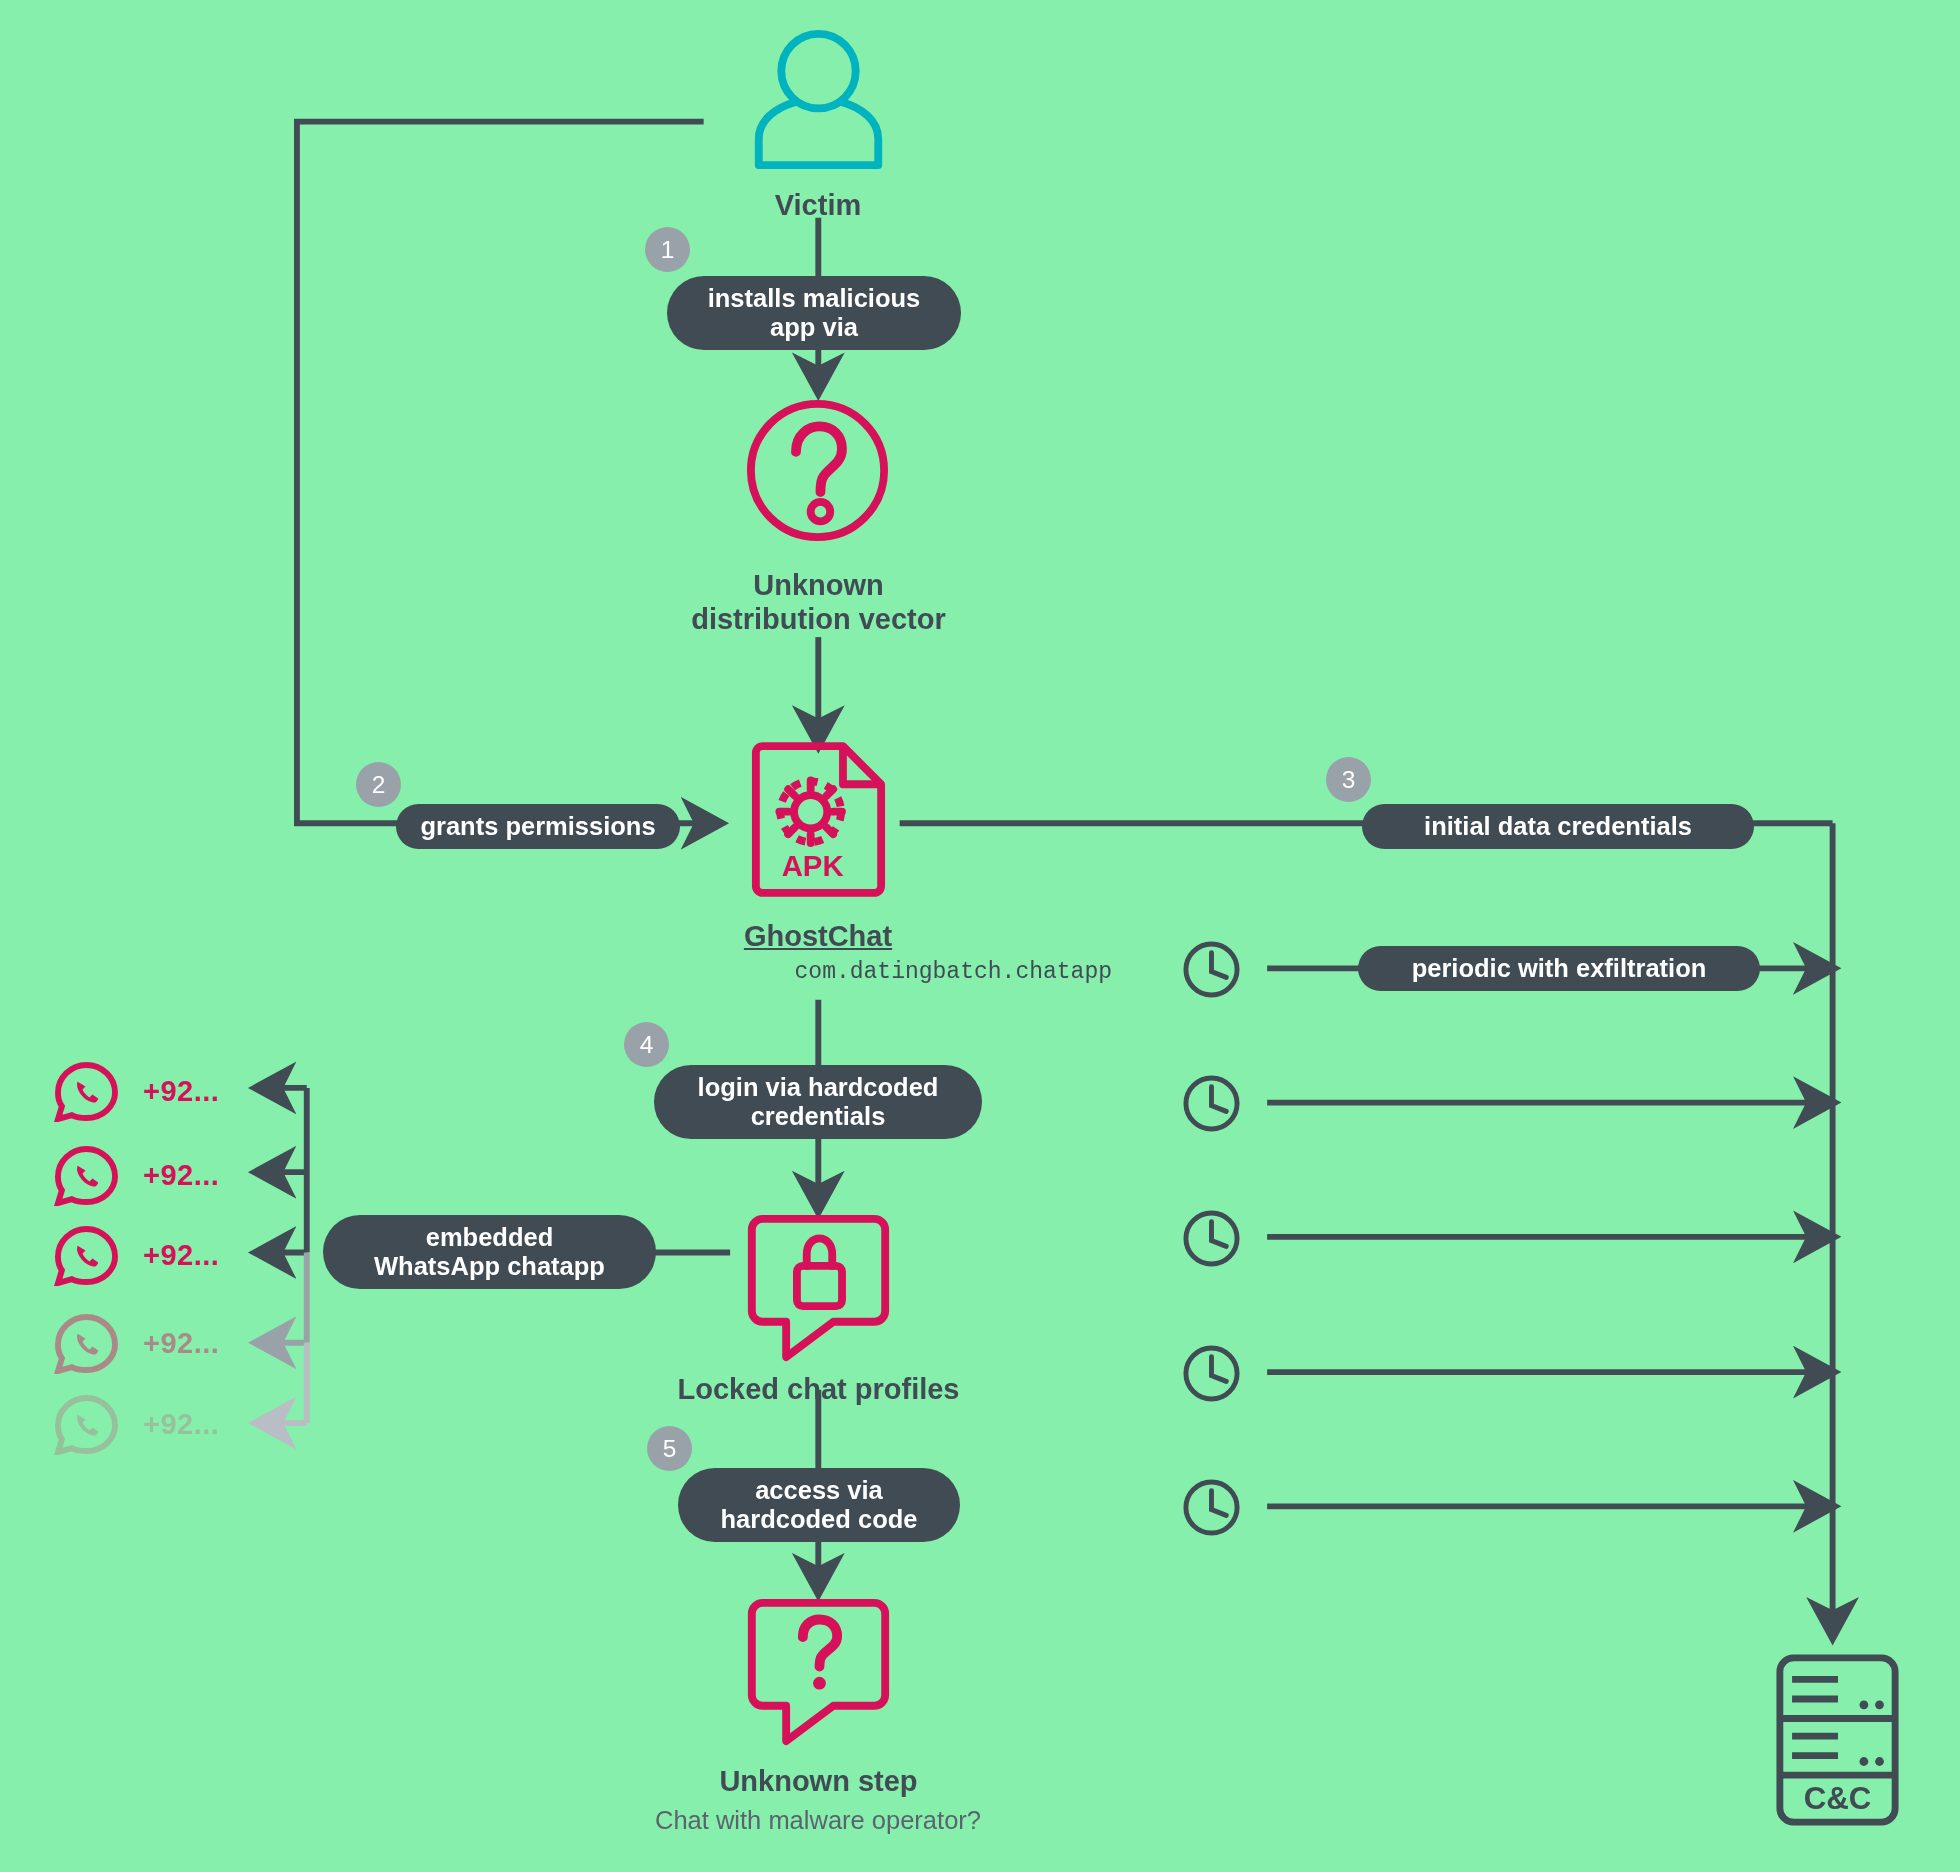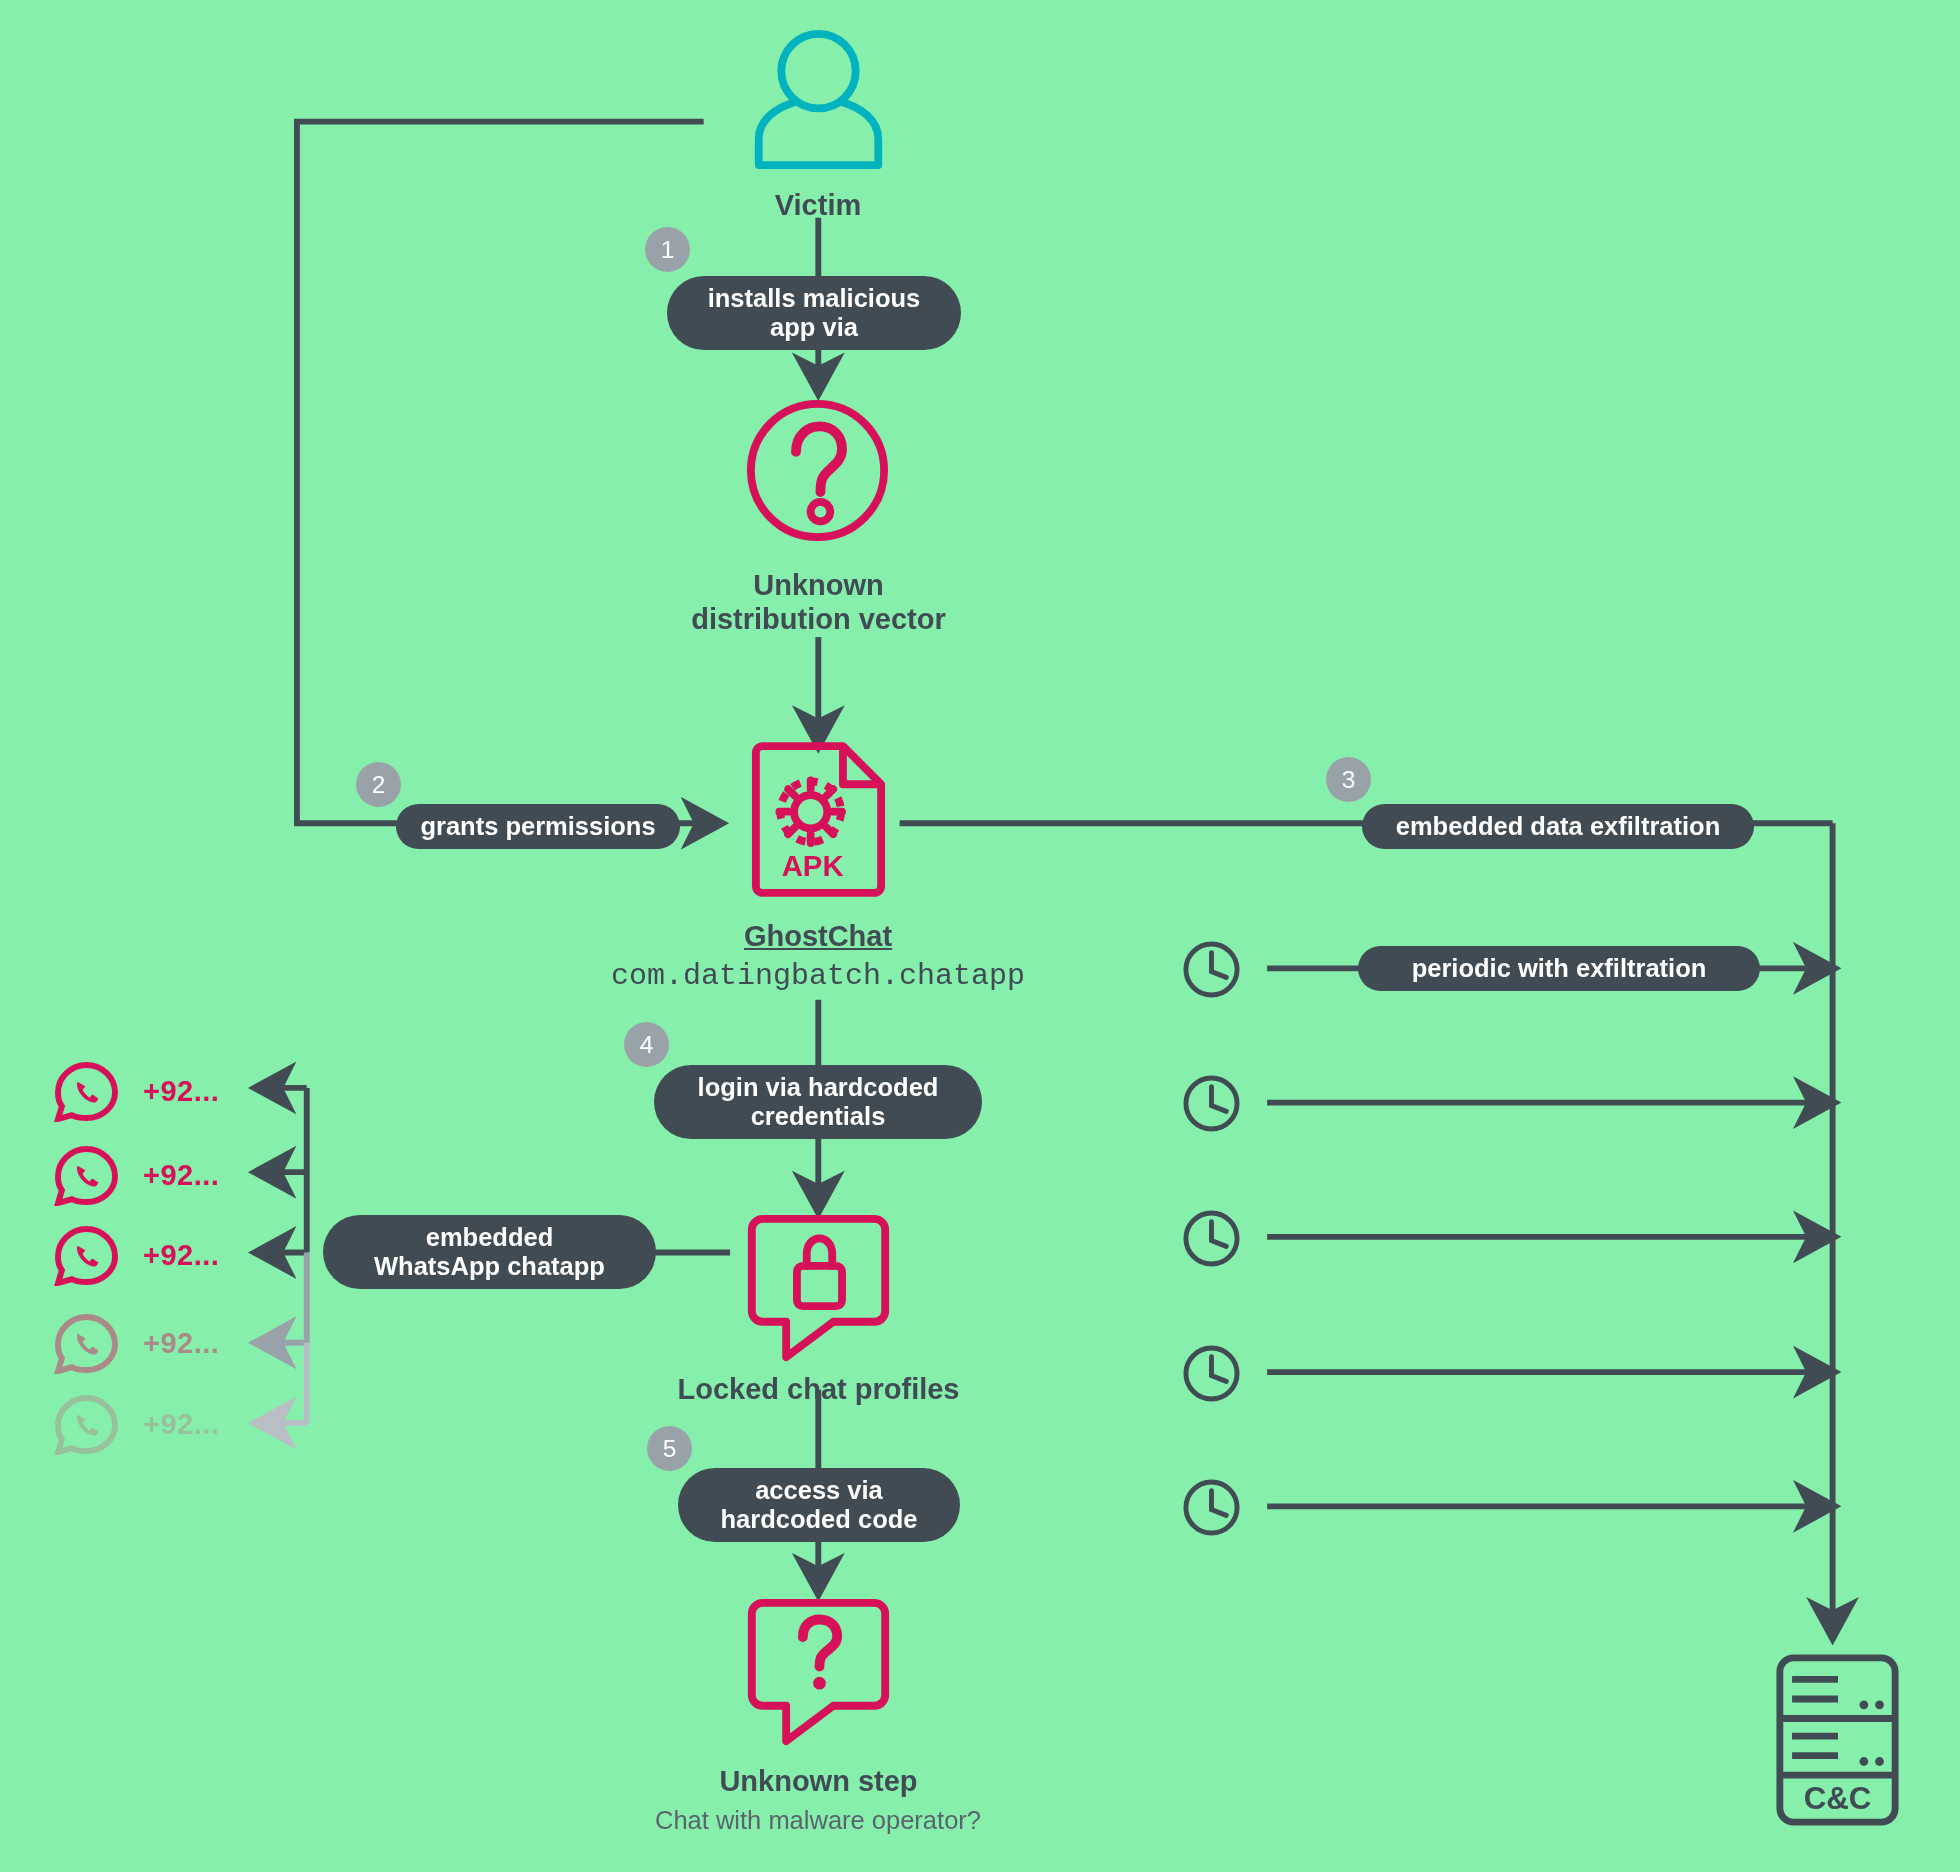--- a/index.html
+++ b/index.html
@@ -9,22 +9,22 @@
   .node{position:absolute;}
   .nlabel{
     position:absolute;text-align:center;color:#414B54;
     font-weight:bold;font-size:29px;line-height:1.18;white-space:pre-line;
   }
   .nsub{
     position:absolute;text-align:center;color:#5A646E;
     font-weight:normal;font-size:25.5px;line-height:1.2;
   }
   .nmono{
-    position:absolute;text-align:center;color:#414B54;
-    font-family:"Liberation Mono", monospace;font-weight:normal;font-size:30px;
+    position:absolute;text-align:right;color:#414B54;
+    font-family:"Liberation Mono", monospace;font-weight:normal;font-size:23px;
   }
   .pill{
     position:absolute;background:#414B54;color:#ffffff;border-radius:979px;
     font-size:25.5px;font-weight:bold;line-height:1.15;text-align:center;
     display:flex;align-items:center;justify-content:center;
     padding:8.8px 21.6px;box-sizing:border-box;white-space:pre-line;
   }
   .badge{
     position:absolute;width:45px;height:45px;border-radius:50%;
     background:#9AA2A9;color:#ffffff;font-size:24.5px;font-weight:normal;
@@ -213,21 +213,21 @@
       <path d="M12 20 C12 14 17 9 23 9 L137 9 C143 9 148 14 148 20 L148 103 C148 109 143 114 137 114
                L95 114 L47 150 L47 114 L23 114 C17 114 12 109 12 103 Z" fill="none" stroke="#D6115A" stroke-width="8" stroke-linejoin="round" stroke-linecap="round"></path>
       <path d="M64 44 C64 32 72 26 81 26 C92 26 99 33 99 43 C99 55 85 57 82 66 C81 69 81 72 81 74" fill="none" stroke="#D6115A" stroke-width="10" stroke-linecap="round"></path>
       <circle cx="81" cy="91" r="6.5" fill="#D6115A"></circle>
     </svg>
   </div>
   <div class="nlabel" style="left:608px;top:1764px;width:421px;">Unknown step</div>
   <div class="nsub" style="left:573px;top:1805px;width:490px;">Chat with malware operator?</div>
 
   <div class="badge" style="left:1326px;top:757px;">3</div>
-  <div class="pill" style="left:1362px;top:804px;width:392px;height:45px;">embedded data exfiltration</div>
+  <div class="pill" style="left:1362px;top:804px;width:392px;height:45px;">initial data credentials</div>
   <div class="pill" style="left:1358px;top:946px;width:402px;height:45px;">periodic with exfiltration</div>
 
   <div class="node" style="left:1181px;top:939px;">
     <svg width="61" height="61" viewBox="0 0 62 62">
       <circle cx="31" cy="31" r="26" fill="none" stroke="#414B54" stroke-width="5"></circle>
       <path d="M31 14 L31 33 L46 39" fill="none" stroke="#414B54" stroke-width="5" stroke-linecap="round"></path>
     </svg>
   </div>
   <div class="node" style="left:1181px;top:1073px;">
     <svg width="61" height="61" viewBox="0 0 62 62">

